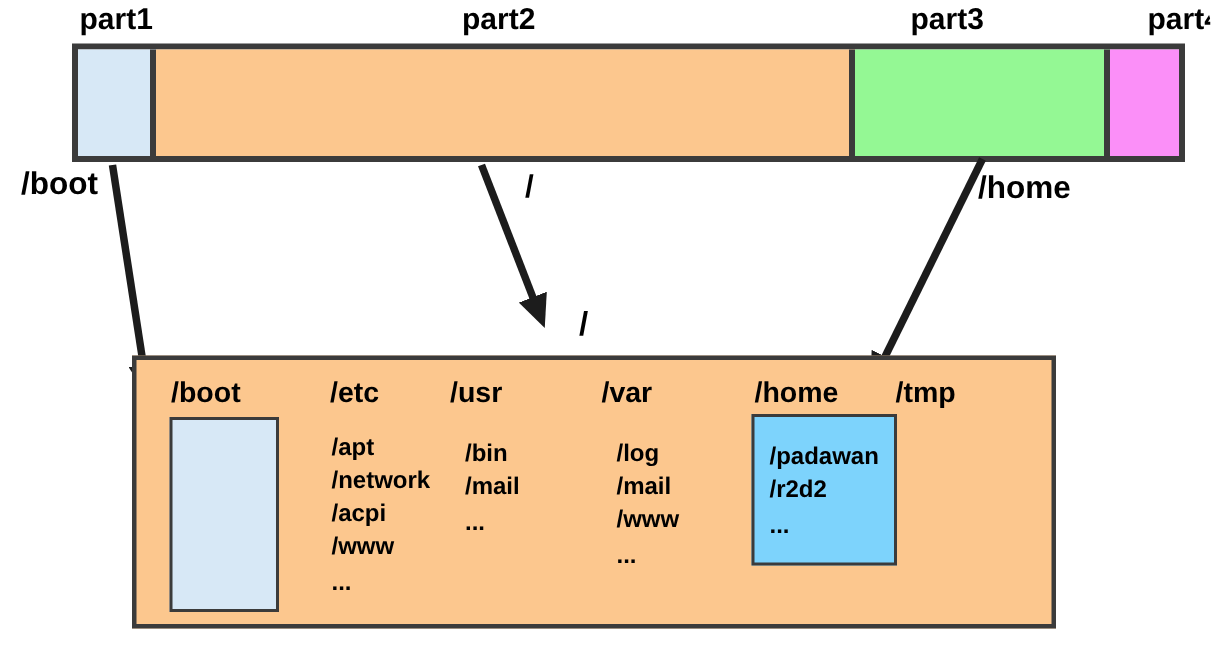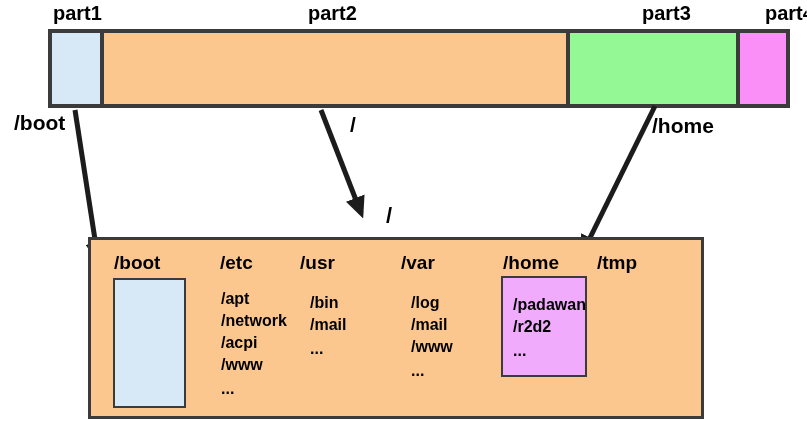--- a/index.html
+++ b/index.html
@@ -89,36 +89,36 @@
     width: 73px;
     height: 130px;
     background: #d7e8f6;
     border: 2px solid #3b3b3b;
     box-sizing: border-box;
   }
   .home-rect {
     position: absolute;
     left: 410px;
     top: 36px;
-    width: 86px;
+    width: 97px;
     height: 101px;
-    background: #f0abfc;
+    background: #7dd3fc;
     border: 2px solid #3b3b3b;
     box-sizing: border-box;
   }
   .home-rect .dir-list { left: 10px; top: 16px; }
 </style>
 </head>
 <body>
 
 <div class="canvas">
 
   <div class="part-label" style="left:53px">part1</div>
   <div class="part-label" style="left:308px">part2</div>
-  <div class="part-label" style="left:642px">part3</div>
+  <div class="part-label" style="left:607px">part3</div>
   <div class="part-label" style="left:765px">part4</div>
 
   <div class="partition-bar">
     <div class="part part-p1"></div>
     <div class="part part-p2"></div>
     <div class="part part-p3"></div>
     <div class="part part-p4"></div>
   </div>
 
   <div class="mount-label" style="left:14px;  top:111px">/boot</div>

